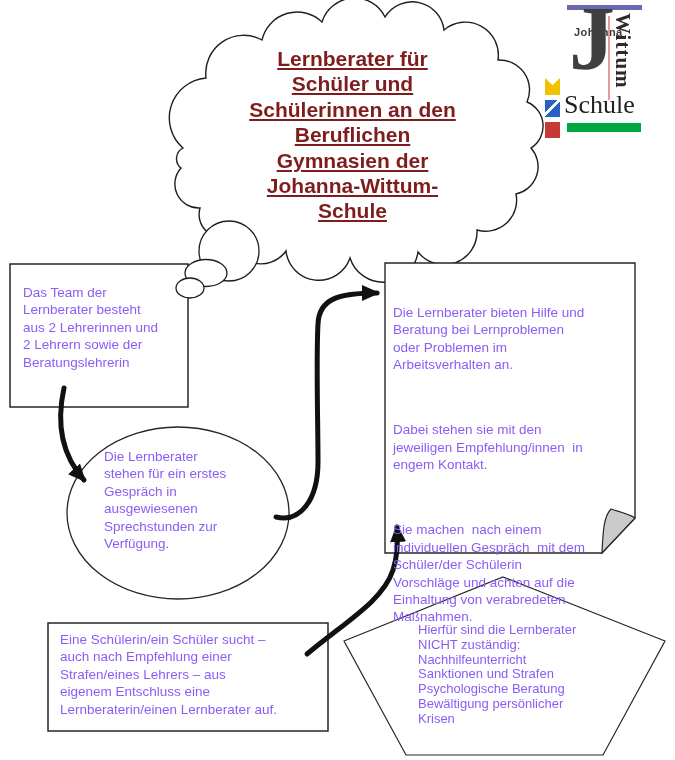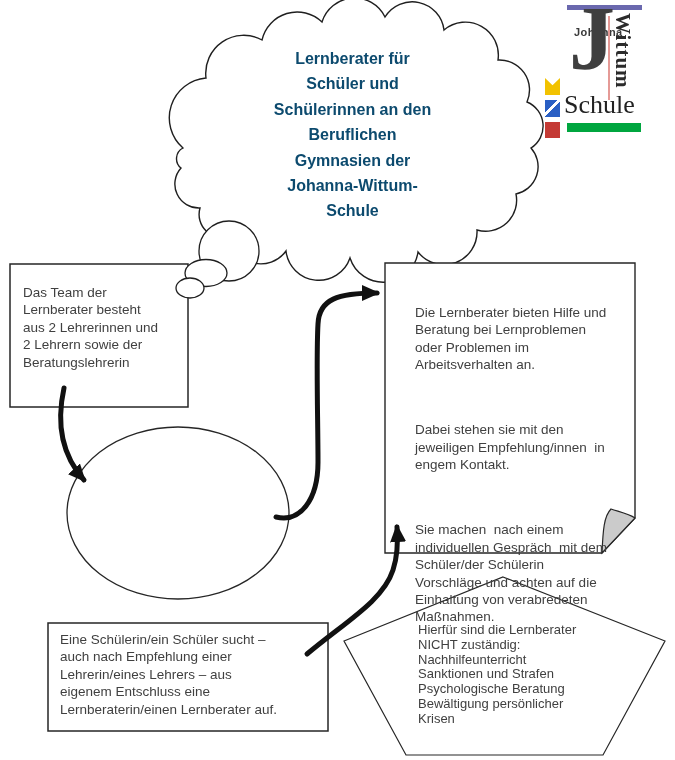--- a/index.html
+++ b/index.html
@@ -1,24 +1,24 @@
 <!DOCTYPE html>
 <html><head>
 <meta charset="utf-8">
 <style>
   html,body{margin:0;padding:0;background:#ffffff;}
   .canvas{position:relative;width:675px;height:760px;background:#fff;overflow:hidden;
           font-family:"Liberation Sans", sans-serif;color:#1c1c1c;}
   svg.bg{position:absolute;left:0;top:0;}
-  .txt{position:absolute;white-space:pre-wrap;font-size:13.5px;line-height:17.4px;color:#404040;}
+  .txt{position:absolute;white-space:pre-wrap;font-size:13.5px;line-height:17.4px;color:#8b5cf6;}
   .cloud-txt{left:210px;top:46px;width:285px;text-align:center;font-weight:bold;
-             font-size:16px;line-height:25.4px;color:#0c4a6e;}
+             font-size:21px;line-height:25.4px;color:#7f1d1d;text-decoration:underline;}
   .team-txt{left:23px;top:284px;width:170px;}
   .ellipse-txt{left:104px;top:448px;width:175px;}
-  .note-txt{left:415px;top:269px;width:245px;}
+  .note-txt{left:393px;top:269px;width:245px;}
   .note-txt p{margin:0 0 13px 0;white-space:pre-wrap;}
   .student-txt{left:60px;top:631px;width:268px;}
   .penta-txt{left:418px;top:623px;width:205px;font-size:13px;line-height:14.8px;}
   
   .logo{position:absolute;left:543px;top:2px;width:104px;height:138px;}
   .logo *{position:absolute;}
   .logo .bar-top{left:24px;top:3px;width:75px;height:5px;}
   .logo .johanna{left:31px;top:24px;font-family:Liberation Sans, sans-serif;font-weight:bold;
                  font-size:11px;color:#3a3a3a;letter-spacing:.5px;}
   .logo .bigj{left:26px;top:-12px;font-family:"Liberation Serif",serif;font-weight:bold;
@@ -83,40 +83,46 @@
 Gymnasien der
 Johanna-Wittum-
 Schule</div>
 
   <div class="txt team-txt">Das Team der
 Lernberater besteht
 aus 2 Lehrerinnen und
 2 Lehrern sowie der
 Beratungslehrerin</div>
 
+  <div class="txt ellipse-txt">Die Lernberater
+stehen für ein erstes
+Gespräch in
+ausgewiesenen
+Sprechstunden zur
+Verfügung.</div>
 
   <div class="txt note-txt">
     <p>Die Lernberater bieten Hilfe und
 Beratung bei Lernproblemen
 oder Problemen im
 Arbeitsverhalten an.</p>
     <p>Dabei stehen sie mit den
 jeweiligen Empfehlung/innen  in
 engem Kontakt.</p>
     <p>Sie machen  nach einem
 individuellen Gespräch  mit dem
 Schüler/der Schülerin
 Vorschläge und achten auf die
 Einhaltung von verabredeten
 Maßnahmen.</p>
   </div>
 
   <div class="txt student-txt">Eine Schülerin/ein Schüler sucht –
 auch nach Empfehlung einer
-Lehrerin/eines Lehrers – aus
+Strafen/eines Lehrers – aus
 eigenem Entschluss eine
 Lernberaterin/einen Lernberater auf.</div>
 
   <div class="txt penta-txt">Hierfür sind die Lernberater
 NICHT zuständig:
 Nachhilfeunterricht
 Sanktionen und Strafen
 Psychologische Beratung
 Bewältigung persönlicher
 Krisen</div>

